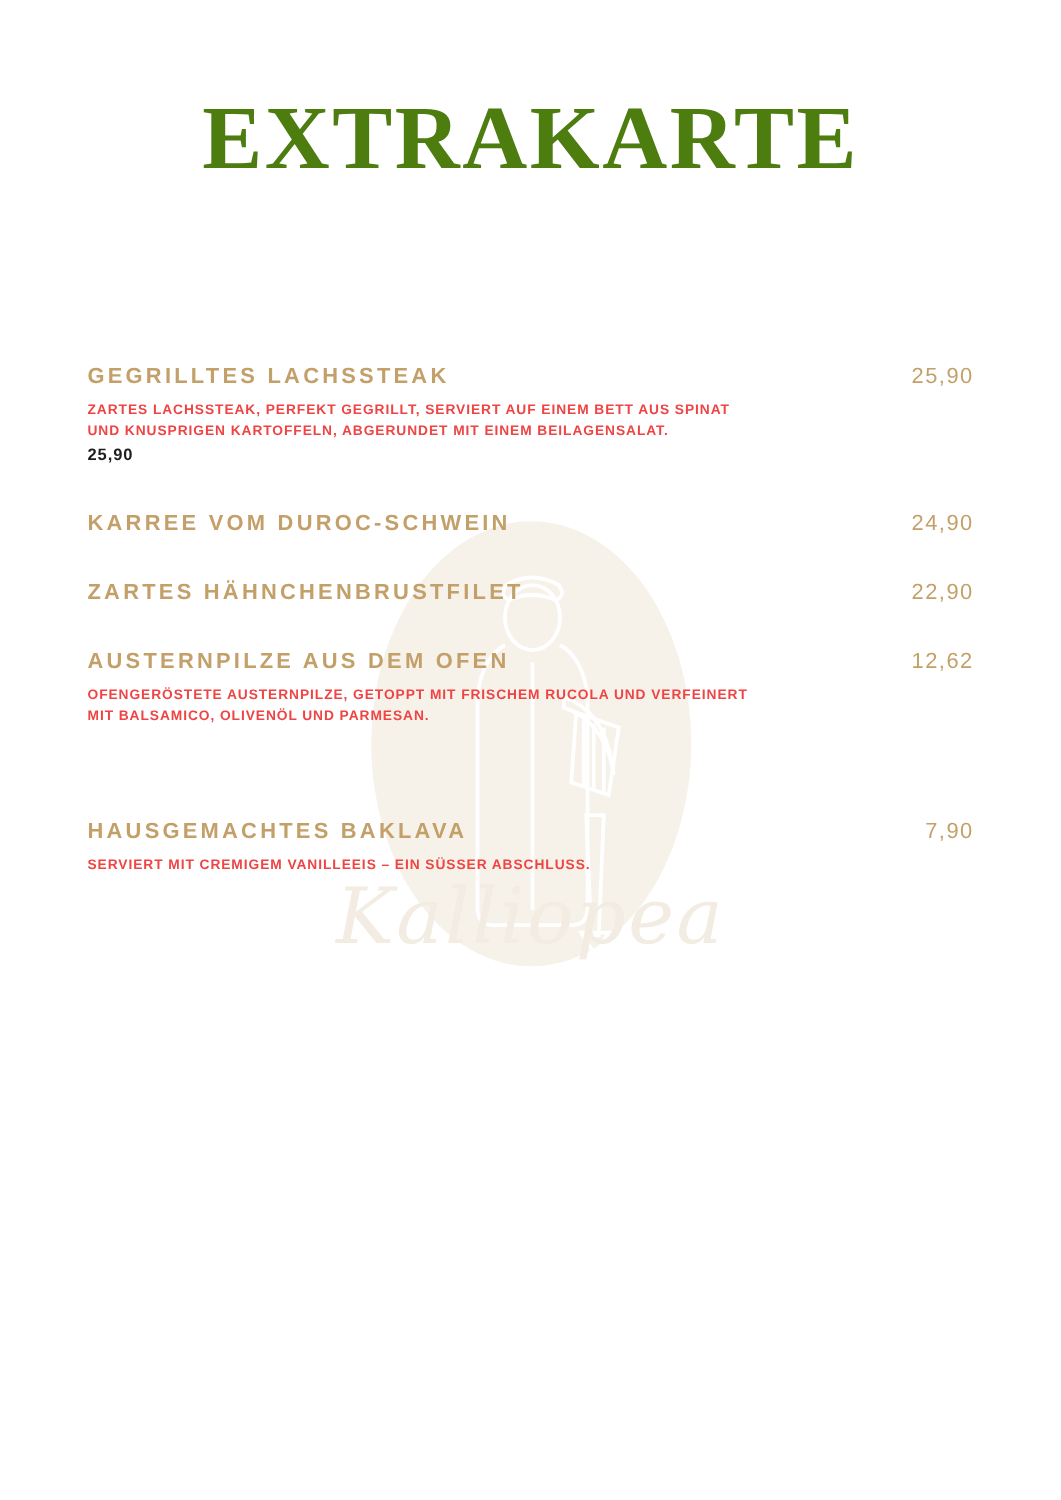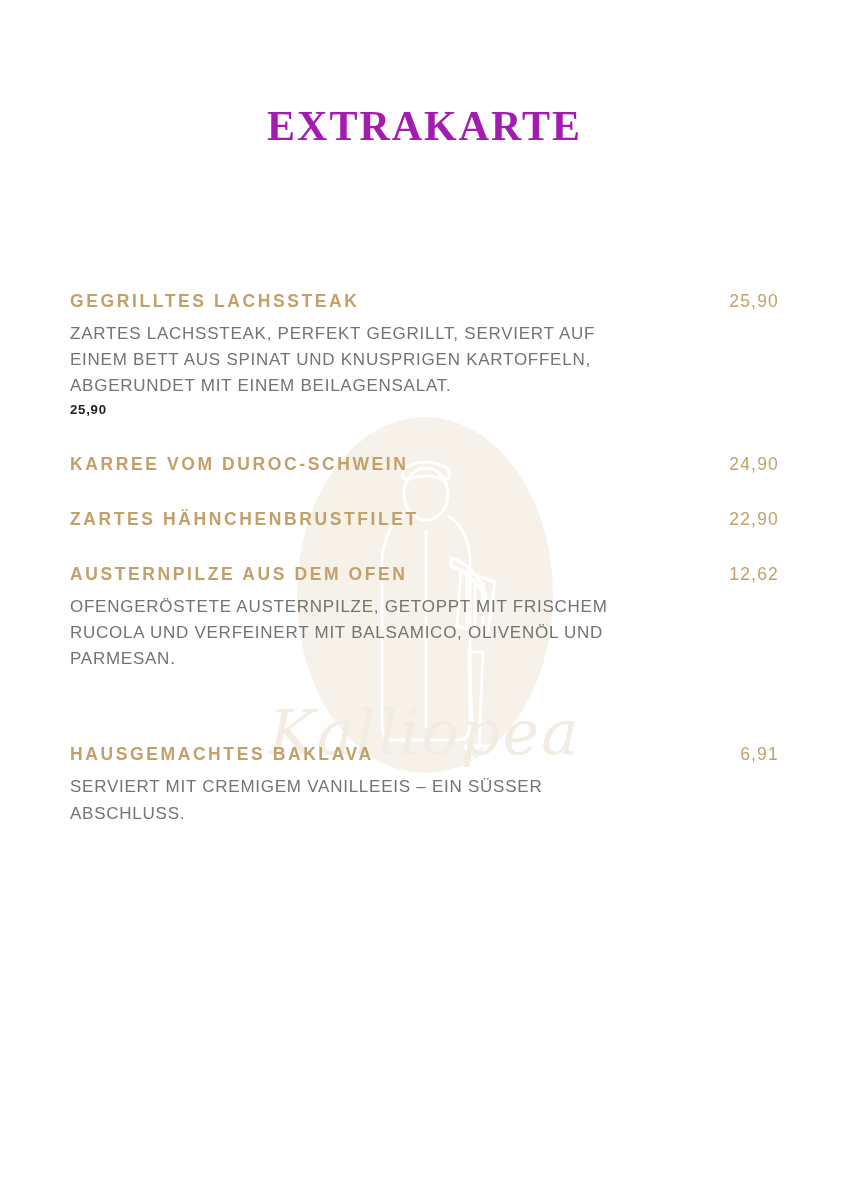--- a/index.html
+++ b/index.html
@@ -55,26 +55,26 @@
     pointer-events: none;
     z-index: 0;
   }
 
   
   .title {
     position: relative;
     z-index: 2;
     text-align: center;
     font-family: "Liberation Serif", "DejaVu Serif", serif;
-    font-size: 42px;
+    font-size: 72px;
     letter-spacing: 2px;
-    color: #a21caf;
+    color: #4d7c0f;
     font-weight: 700;
     margin: 0;
-    padding-top: 105px;
+    padding-top: 74px;
     line-height: 1;
   }
 
   
   .menu {
     position: relative;
     z-index: 2;
     margin: 0;
     padding: 0 70px;
     box-sizing: border-box;
@@ -106,25 +106,25 @@
   .item-price {
     font-size: 17.5px;
     font-weight: 400;
     letter-spacing: 1.2px;
     color: #c3a069;
     white-space: nowrap;
     padding-left: 18px;
   }
   .item-desc {
     margin-top: 9px;
-    font-size: 17px;
-    font-weight: 400;
+    font-size: 11px;
+    font-weight: 700;
     letter-spacing: 0.75px;
     line-height: 1.54;
-    color: #737373;
+    color: #ef4444;
     text-transform: uppercase;
     max-width: 540px;
   }
   .item-extra {
     font-size: 13.2px;
     font-weight: 700;
     letter-spacing: 0.75px;
     line-height: 1.54;
     color: #1d1d1b;
   }
@@ -183,19 +183,19 @@
       <div class="item-head">
         <div class="item-name">AUSTERNPILZE AUS DEM OFEN</div>
         <div class="item-price">12,62</div>
       </div>
       <div class="item-desc">OFENGERÖSTETE AUSTERNPILZE, GETOPPT MIT FRISCHEM RUCOLA UND VERFEINERT MIT BALSAMICO, OLIVENÖL UND PARMESAN.</div>
     </div>
 
     <div class="item gap-before">
       <div class="item-head">
         <div class="item-name">HAUSGEMACHTES BAKLAVA</div>
-        <div class="item-price">6,91</div>
+        <div class="item-price">7,90</div>
       </div>
       <div class="item-desc">SERVIERT MIT CREMIGEM VANILLEEIS – EIN SÜSSER ABSCHLUSS.</div>
     </div>
 
   </div>
 </div>
 
 </body></html>

